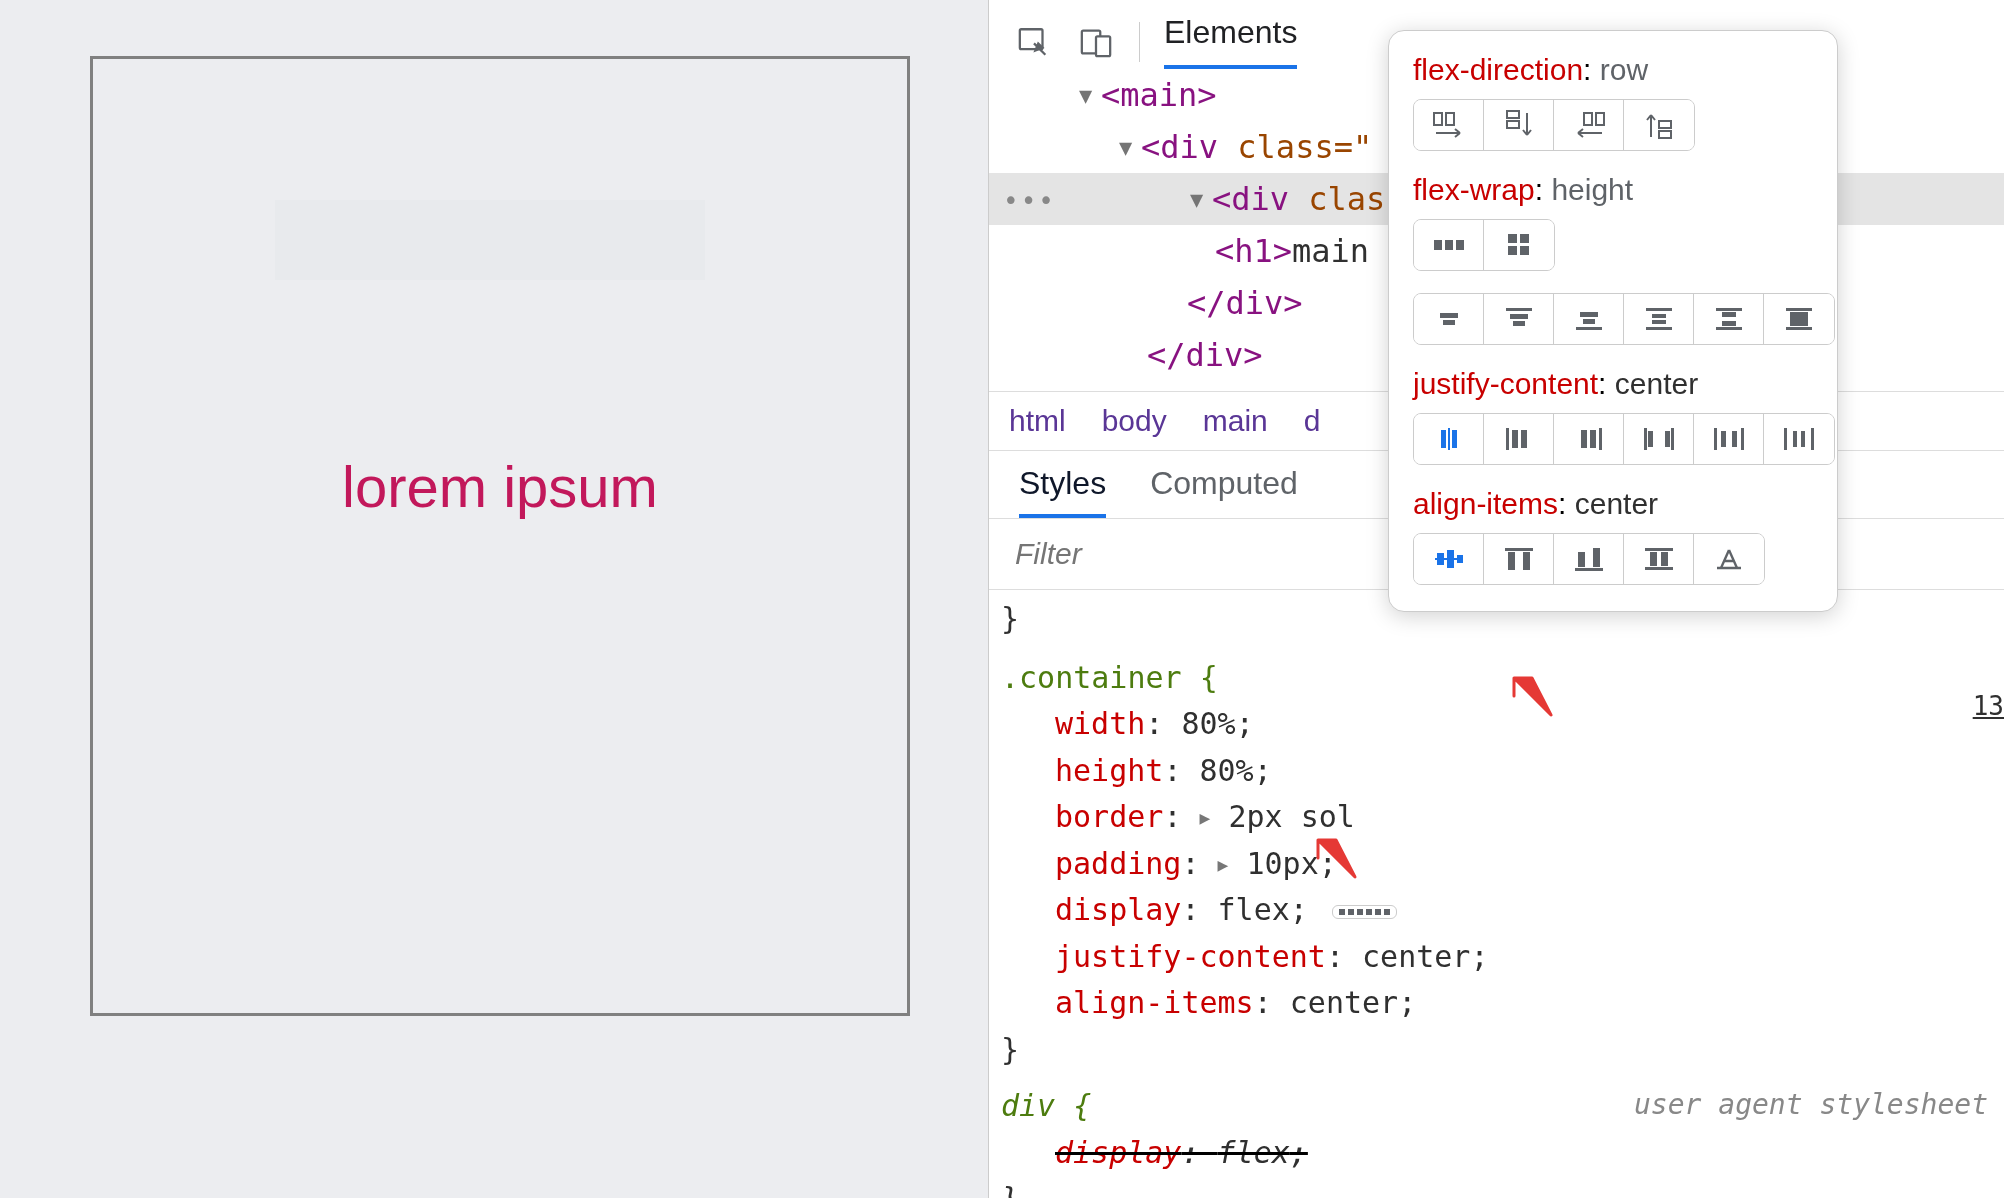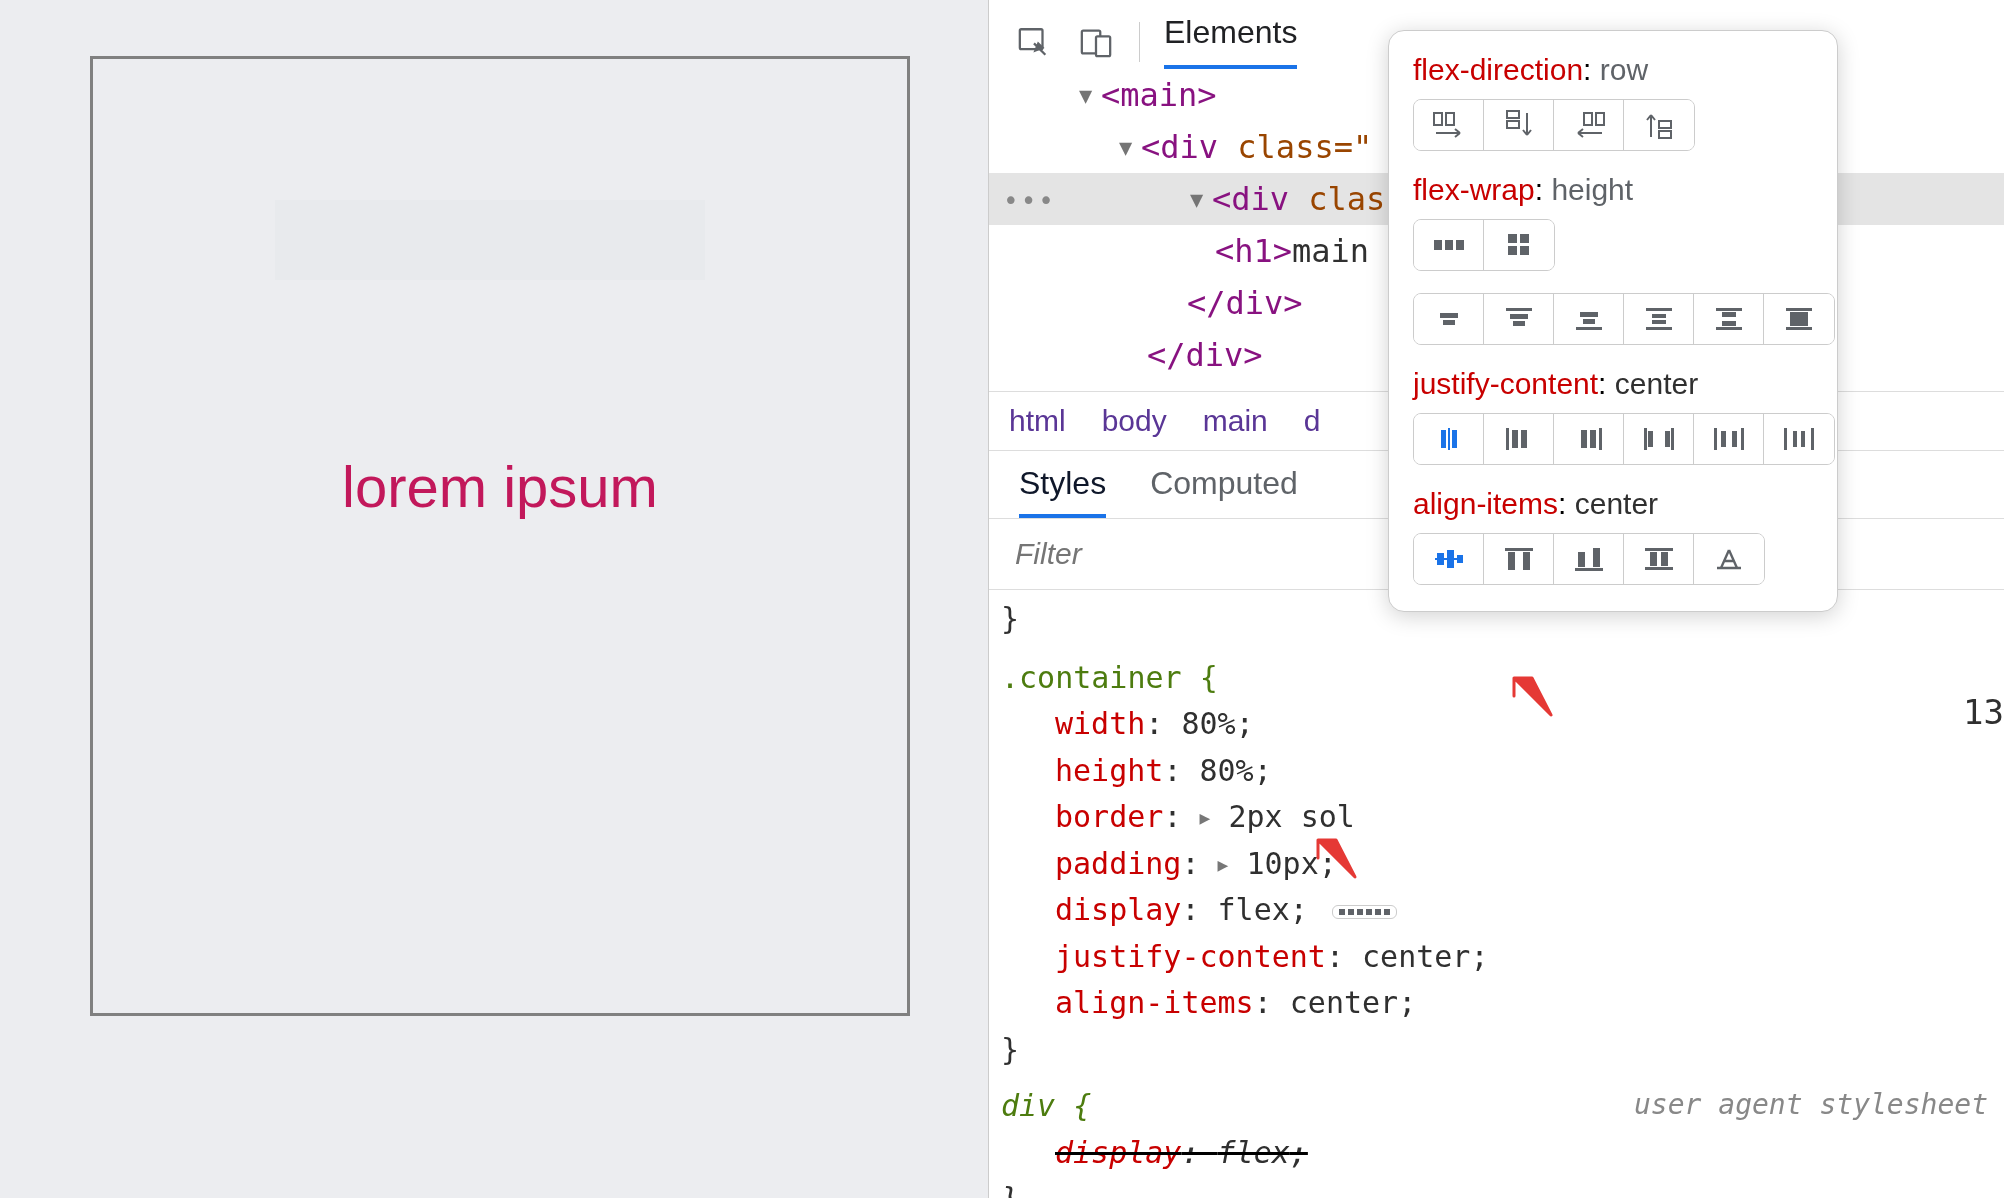--- a/index.html
+++ b/index.html
@@ -32,21 +32,21 @@
 .rule-sel{color:#4d7c0f}
 .prop{color:#c80000;margin-left:54px}
 .val{color:#303030}
 .brace{color:#303030}
 .expand-tri{color:#777;font-size:18px;display:inline-block;transform:translateY(-3px)}
 .flex-badge{display:inline-flex;gap:3px;align-items:center;background:#fff;border:1px solid #ccc;border-radius:6px;padding:3px 6px;vertical-align:middle;margin-left:6px}
 .flex-badge span{width:6px;height:6px;background:#5f6368}
 .ua-rule{font-style:italic}
 .ua-label{color:#888;font-style:italic;position:absolute;right:4px;font-size:28px}
 .strike{text-decoration:line-through}
-.one-three{color:#303030;font-size:34px;position:absolute;right:0}
+.one-three{text-decoration:underline;color:#303030;font-size:26px;position:absolute;right:0}
 
 .flex-popup{position:absolute;left:1388px;top:30px;width:450px;background:#fff;border:1px solid #ccc;border-radius:16px;box-shadow:0 4px 22px rgba(0,0,0,.18);padding:22px 24px 26px;z-index:50}
 .fp-group{margin-bottom:22px}
 .fp-label{font-size:30px;margin-bottom:12px}
 .fp-label .pn{color:#c80000}
 .fp-label .pv{color:#5f6368}
 .fp-row{display:flex;border:1px solid #ccc;border-radius:8px;width:max-content;overflow:hidden}
 .fp-btn{width:70px;height:50px;display:flex;align-items:center;justify-content:center;border-right:1px solid #ccc;color:#5f6368;background:#fff}
 .fp-btn:last-child{border-right:none}
 .fp-btn.sel svg *,.fp-btn.sel{color:#1a73e8}

